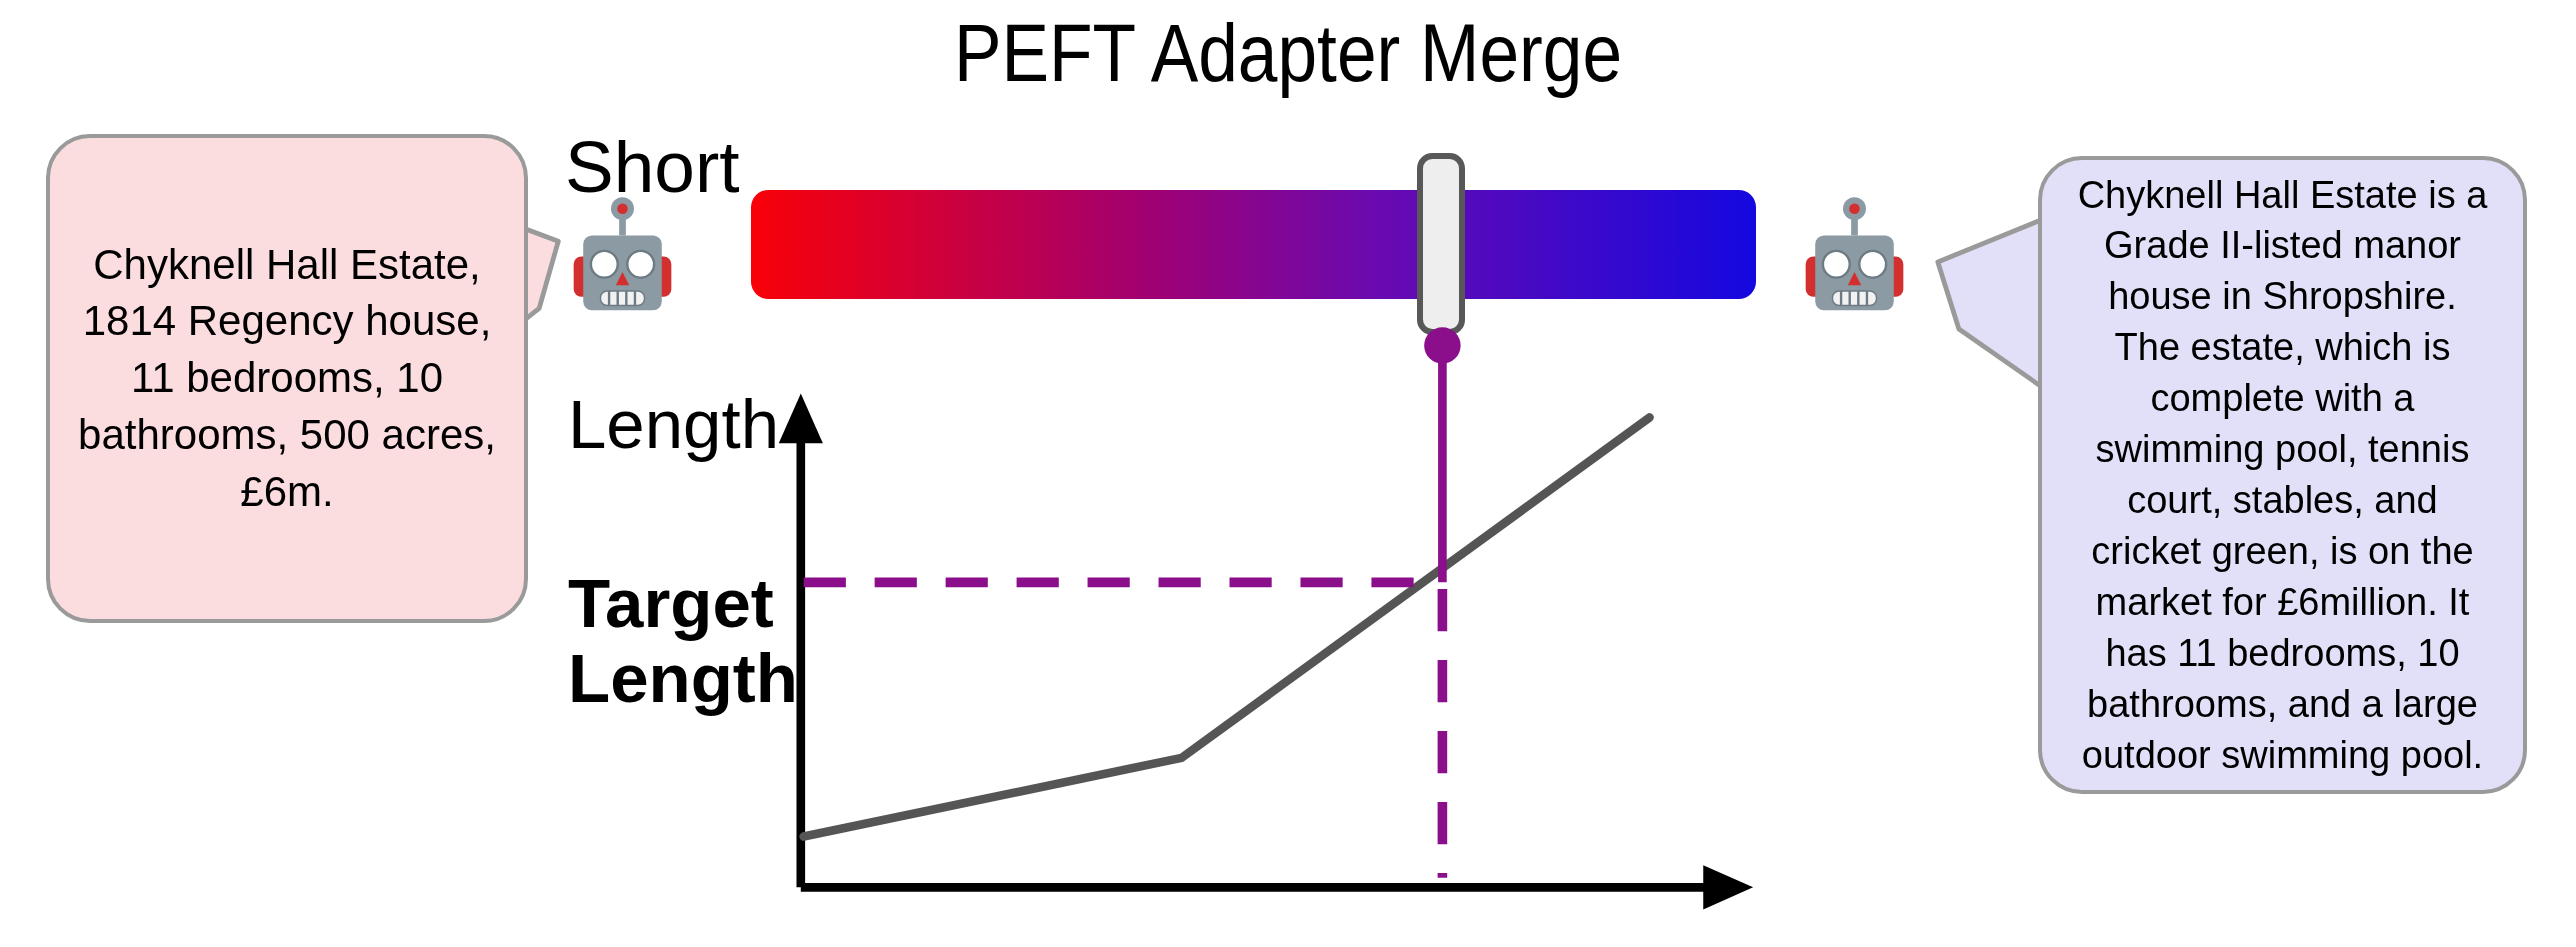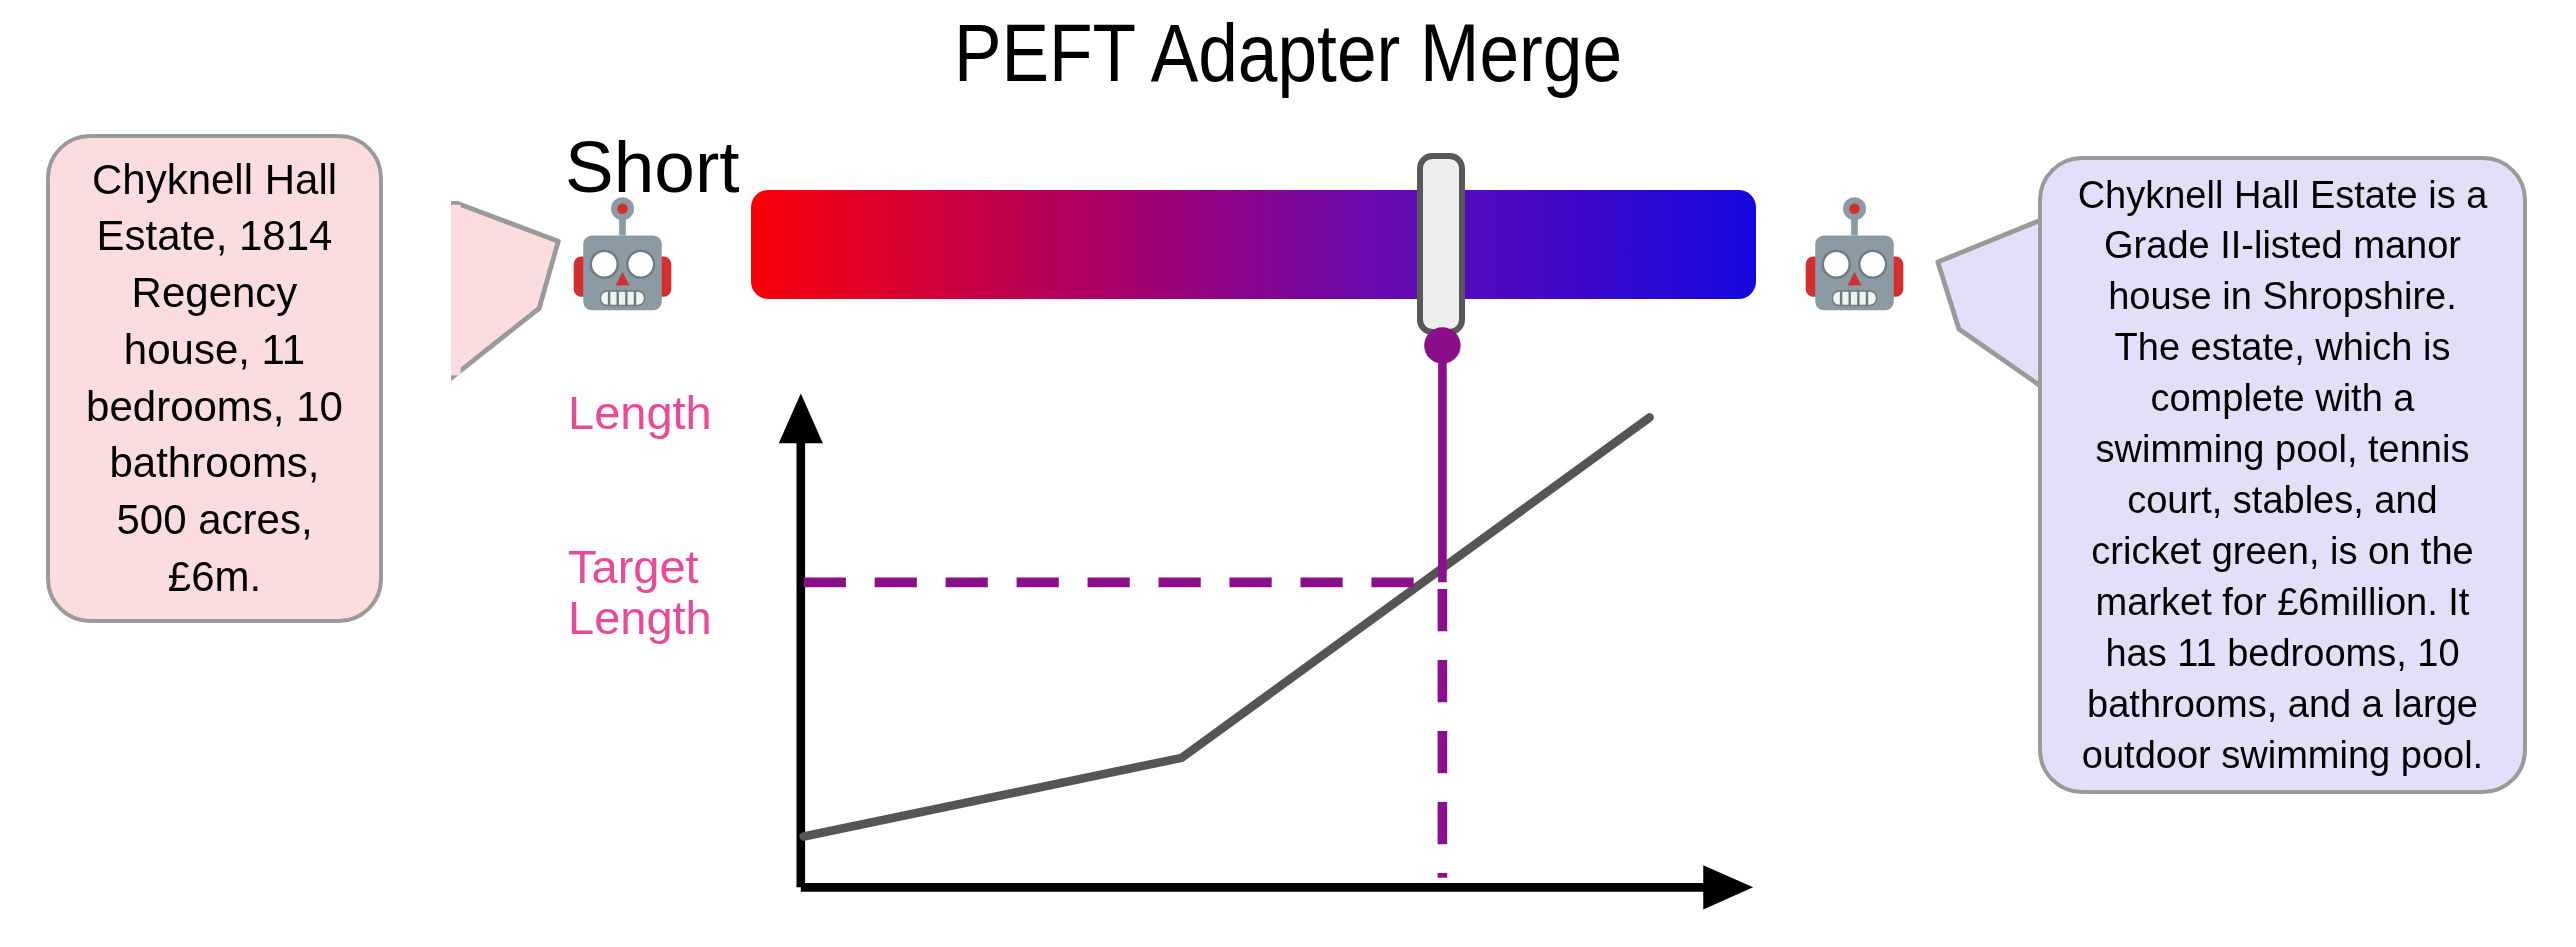--- a/index.html
+++ b/index.html
@@ -43,21 +43,21 @@
     border-radius: 44px;
     display: flex;
     align-items: center;
     justify-content: center;
     text-align: center;
     color: #000000;
   }
   #bubble-left {
     left: 46px;
     top: 134px;
-    width: 337px;
+    width: 482px;
     height: 489px;
     background: #fbdde0;
     font-size: 42px;
     line-height: 1.35;
     padding: 24px 25px;
   }
   #bubble-right {
     left: 2038px;
     top: 156px;
     width: 489px;
@@ -117,27 +117,27 @@
     background: #eeeeee;
     border: 6.7px solid #585858;
     border-radius: 15.3px;
   }
 
   
   #plot { position: absolute; left: 0; top: 0; width: 2576px; height: 948px; }
 
   .axis-label {
     position: absolute;
-    font-size: 47px;
+    font-size: 69px;
     line-height: 1.08;
-    color: #ec4899;
+    color: #000000;
     white-space: pre-line;
   }
   #label-length { left: 568px; top: 388px; }
-  #label-target { left: 568px; top: 542px; }
+  #label-target { left: 568px; top: 567px; font-weight: bold; }
   #label-interp { left: 1755px; top: 839px; white-space: nowrap; }
 </style>
 </head>
 <body>
 
 <div id="stage">
 
   <div id="title">PEFT Adapter Merge</div>
 
   <svg class="tail" id="tail-left" width="115" height="182" viewBox="0 0 120 190">

